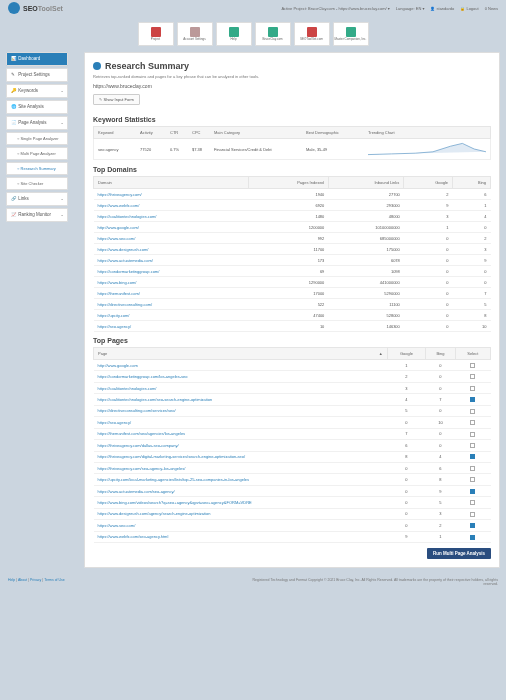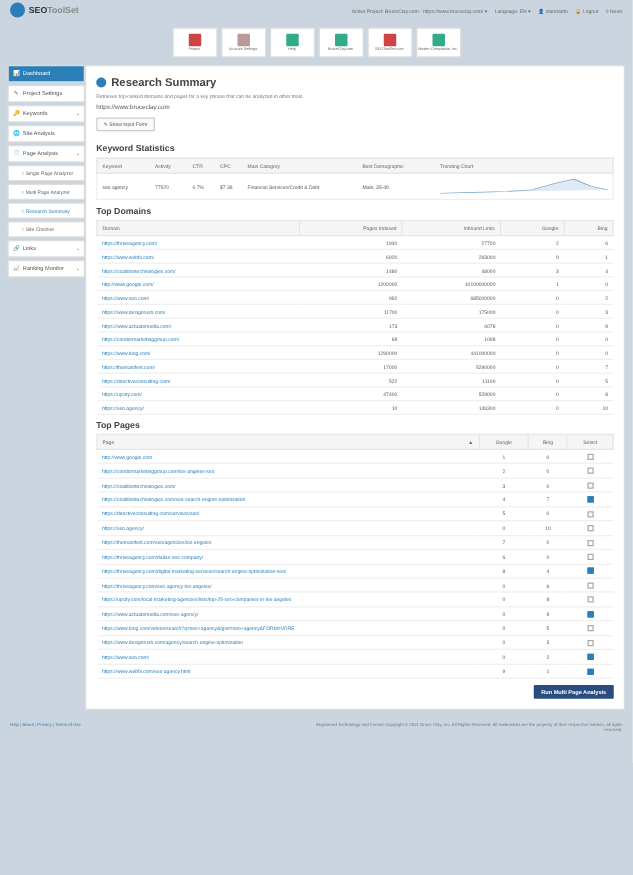--- a/index.html
+++ b/index.html
@@ -9,21 +9,21 @@
 .logo{display:flex;align-items:center;font-weight:bold;font-size:7px}
 .logo-badge{width:12px;height:12px;background:#2a7fb8;border-radius:50%;margin-right:3px;display:inline-block}
 .logo b{color:#333}
 .logo span.tool{color:#888}
 .topright{font-size:4px;color:#666;display:flex;gap:6px;align-items:center}
 .topright span{white-space:nowrap}
 .toolbar{display:flex;justify-content:center;gap:3px;padding:6px 0}
 .toolbtn{background:#fff;border:1px solid #ddd;width:36px;height:24px;display:flex;flex-direction:column;align-items:center;justify-content:center;border-radius:1px}
 .toolbtn .ticon{width:10px;height:10px;border-radius:1px;margin-bottom:1px}
 .toolbtn .tlabel{font-size:3px;color:#666;text-align:center;line-height:1}
-.main{display:flex;padding:0 6px 6px;gap:0}
+.main{display:flex;padding:0 6px 6px;gap:16px}
 .sidebar{width:62px;display:flex;flex-direction:column;gap:2px}
 .sbitem{background:#fff;border:1px solid #ddd;padding:3px 4px;font-size:4.5px;color:#555;display:flex;align-items:center;justify-content:space-between;border-radius:1px}
 .sbitem.active{background:#2a7fb8;color:#fff}
 .sbitem .sicon{width:6px;height:6px;display:inline-block}
 .sbitem .toggle{font-size:4px;color:#999}
 .sbsub{background:#fff;border:1px solid #ddd;padding:3px 4px 3px 10px;font-size:4px;color:#666;border-radius:1px}
 .sbsub.on{color:#2a7fb8}
 .content{flex:1;background:#fff;border:1px solid #ddd;border-radius:1px;padding:8px}
 h1.title{font-size:9px;color:#444;margin-bottom:3px;display:flex;align-items:center;gap:4px}
 .title-icon{width:8px;height:8px;background:#2a7fb8;border-radius:50%;display:inline-block}

